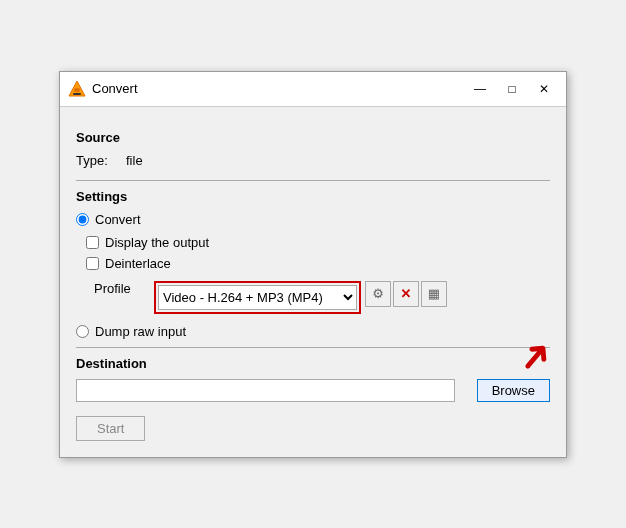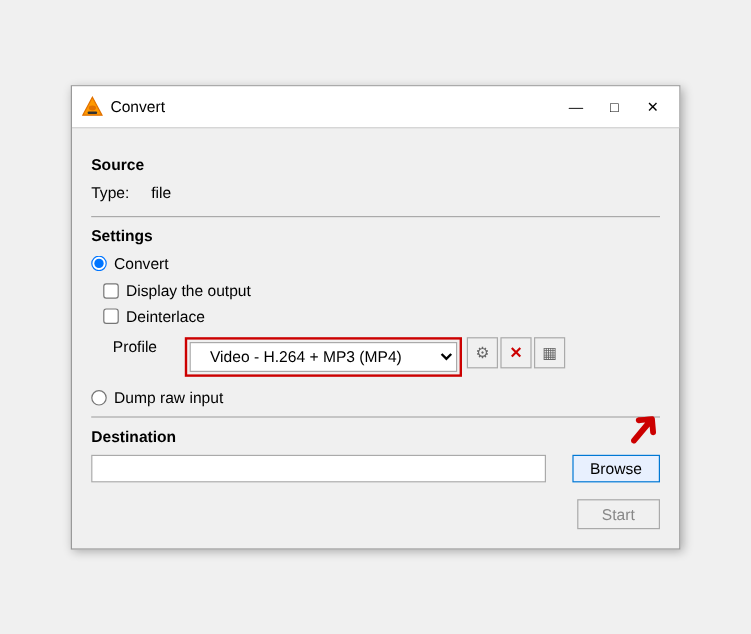--- a/index.html
+++ b/index.html
@@ -130,21 +130,21 @@
       font-size: 13px;
     }
     .profile-select-wrapper {
       border: 2px solid #cc0000;
       padding: 2px;
       display: flex;
       align-items: center;
     }
     .profile-select {
       font-size: 13px;
-      padding: 3px 12px;
+      padding: 3px 0;
       border: 1px solid #aaa;
       background: #fff;
       min-width: 180px;
       cursor: pointer;
     }
     .profile-btns {
       display: flex;
       gap: 2px;
       margin-left: 4px;
     }
@@ -195,21 +195,21 @@
       padding: 3px 14px;
       font-size: 13px;
       border: 1px solid #0078d4;
       background: #e8f0fe;
       cursor: pointer;
       color: #000;
       font-weight: 500;
     }
     .footer-btns {
       display: flex;
-      justify-content: flex-end;
+      justify-content: space-between;
       gap: 23px;
       margin-top: 14px;
       padding-bottom: 4px;
     }
     .footer-btn {
       padding: 4px 20px;
       font-size: 13px;
       border: 1px solid #aaa;
       background: #f0f0f0;
       cursor: pointer;

